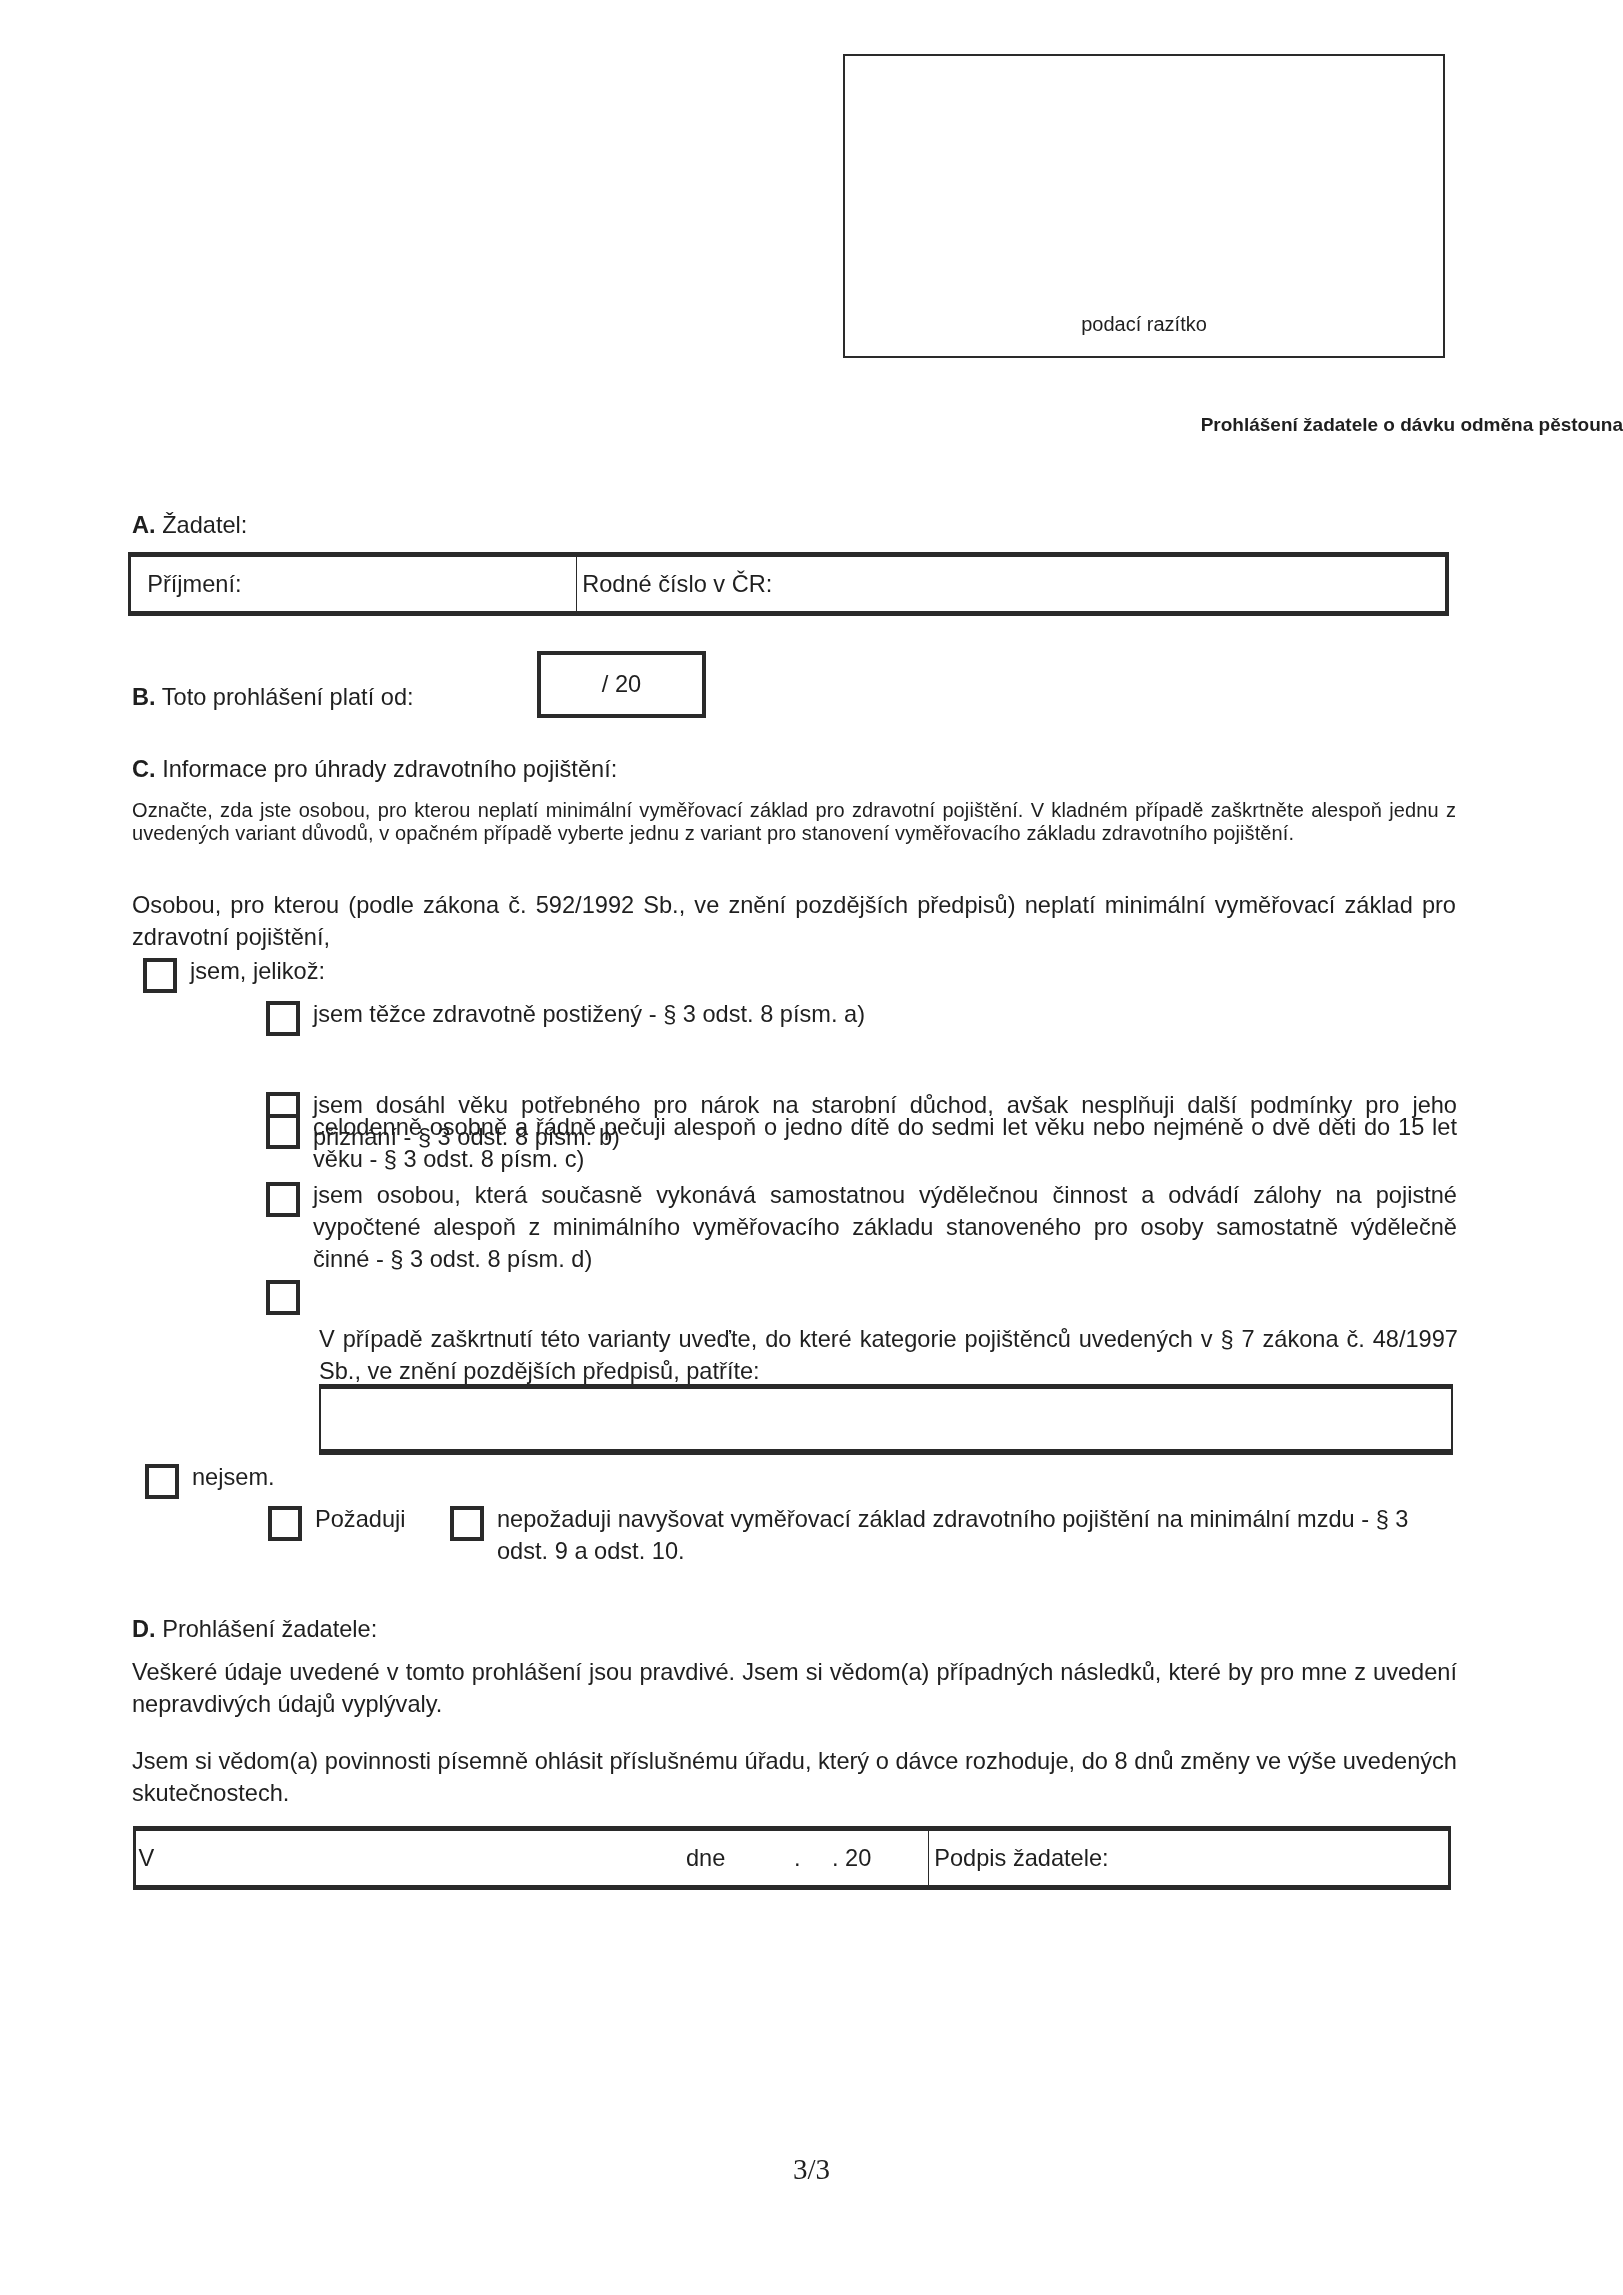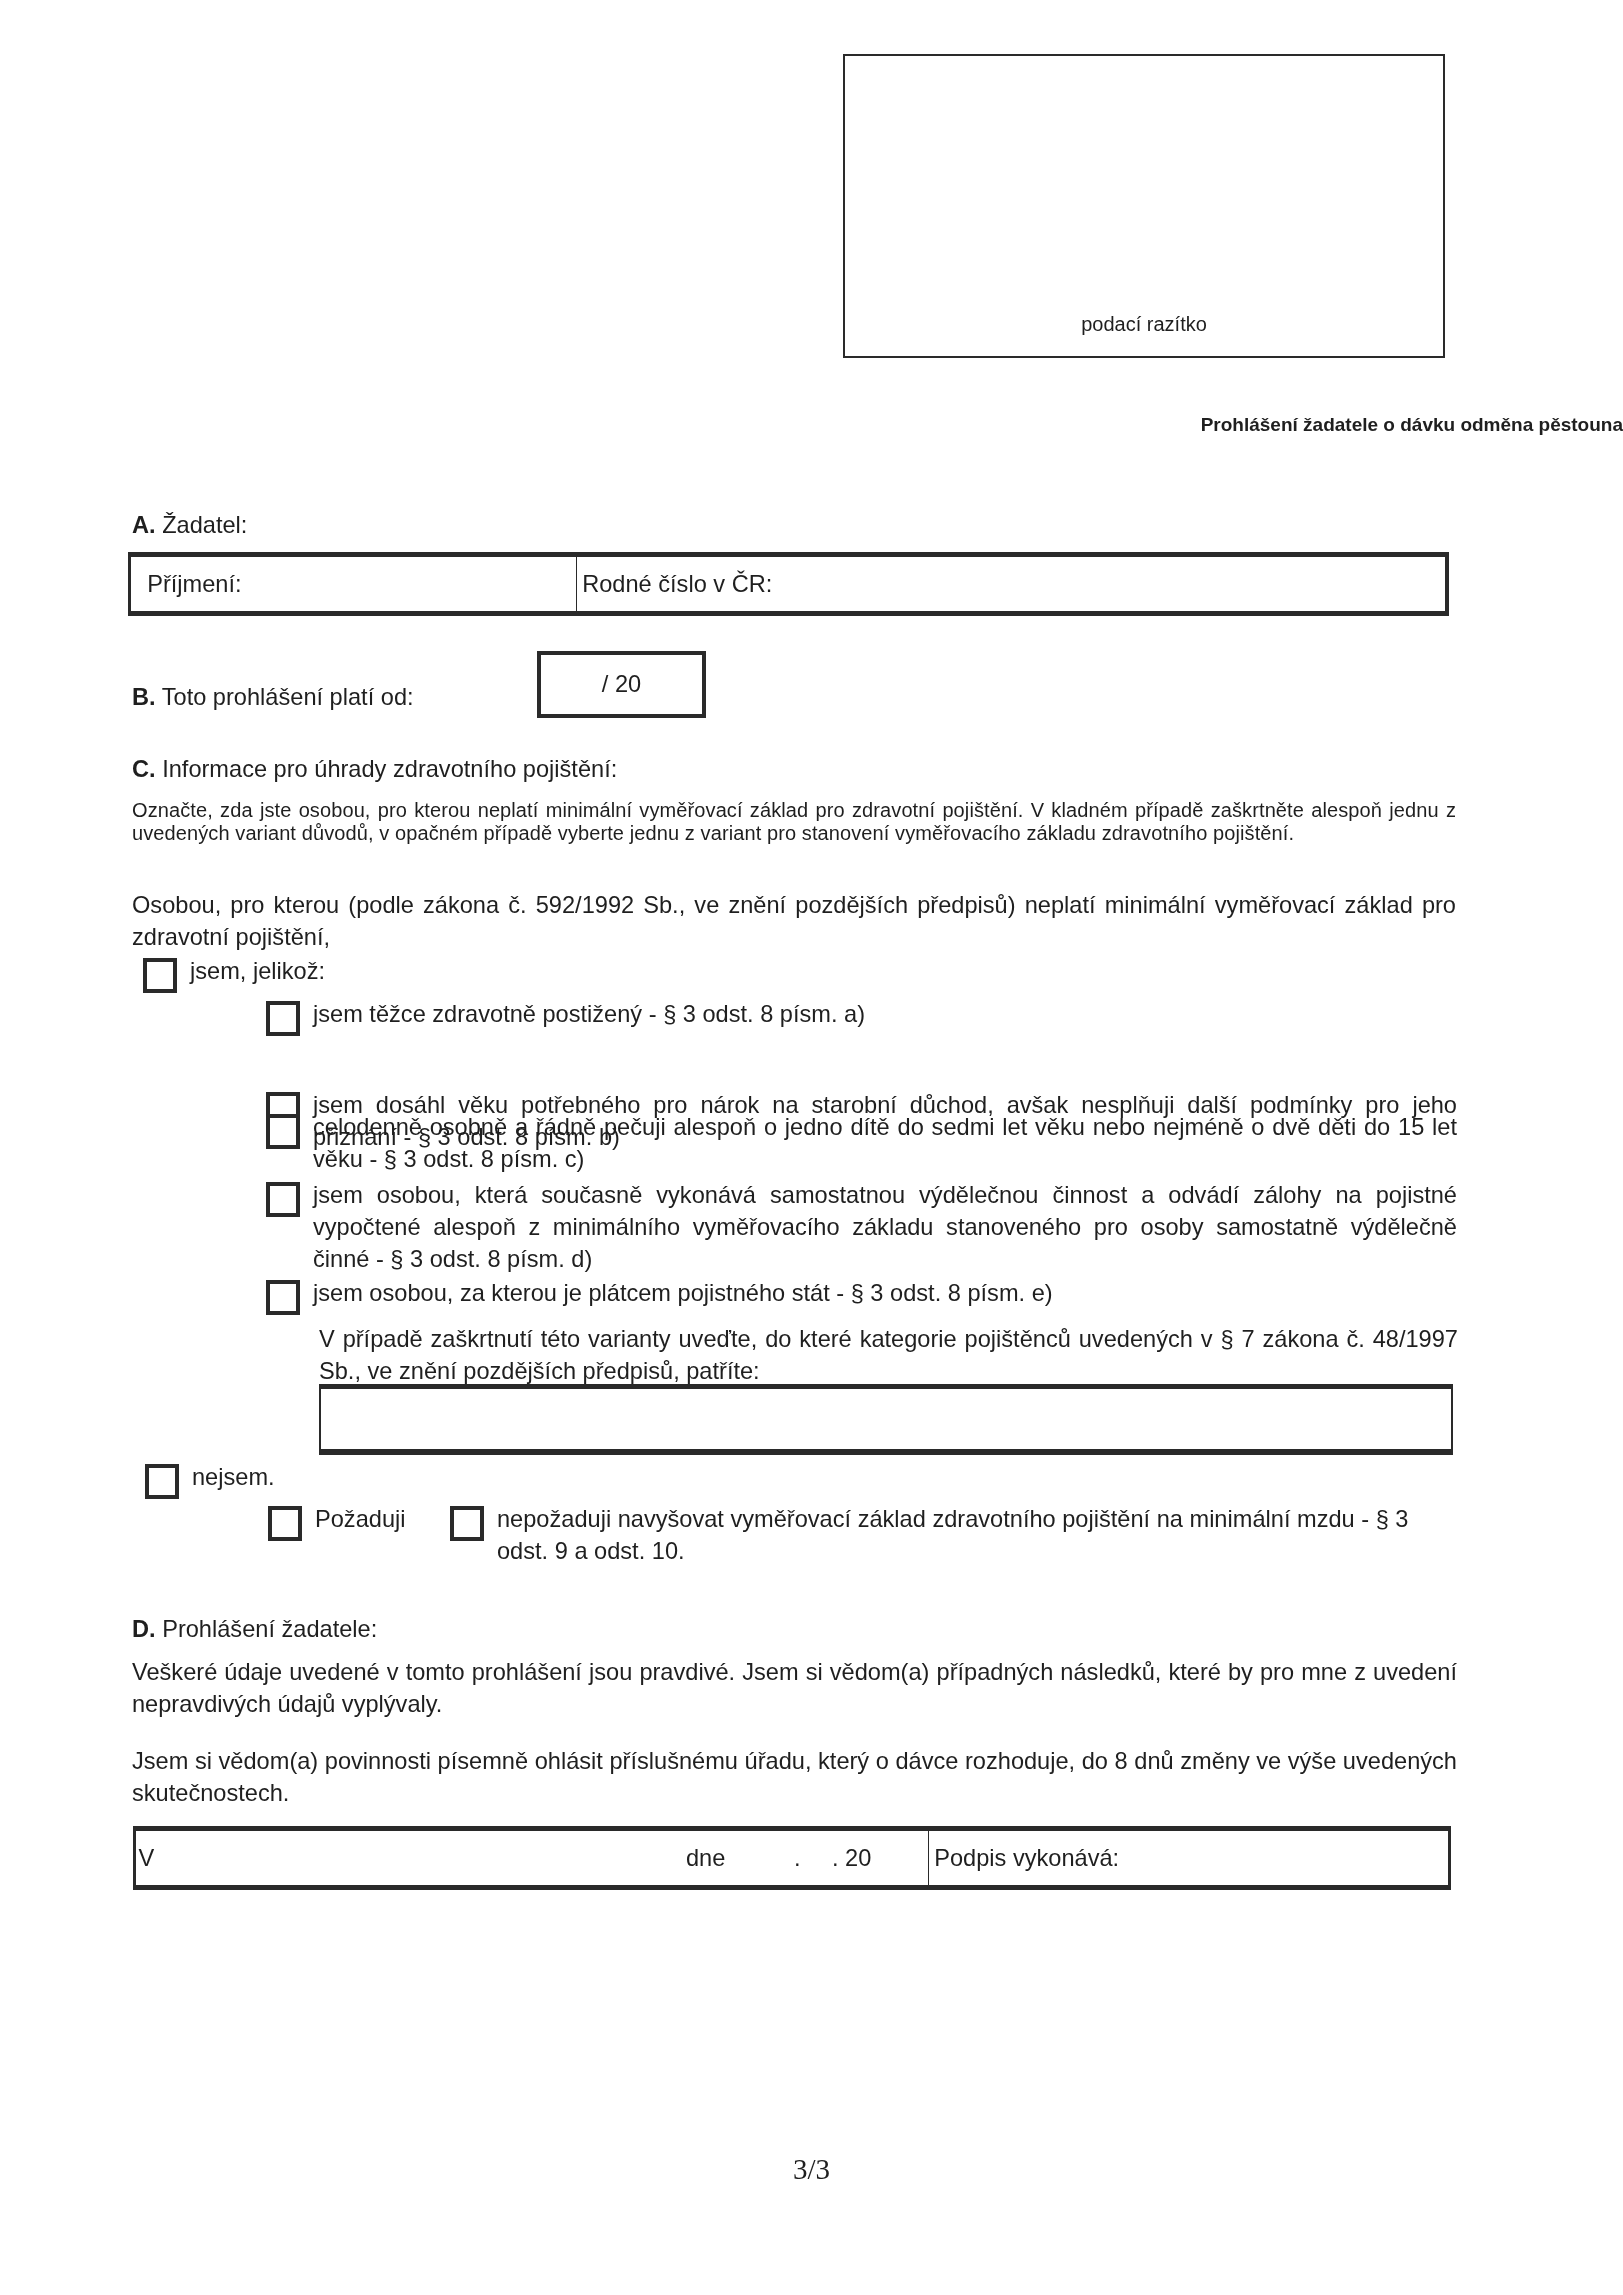--- a/index.html
+++ b/index.html
@@ -104,21 +104,20 @@
   <span class="txt" style="text-align:justify;">celodenně osobně a řádně pečuji alespoň o jedno dítě do sedmi let věku nebo nejméně o dvě děti do 15 let věku - § 3 odst. 8 písm. c)</span>
 </div>
 
 <div class="abs opt" style="left:266px; top:1182px; width:1191px;">
   <div class="cb" style="flex:0 0 34px;"></div>
   <span class="txt" style="text-align:justify;">jsem osobou, která současně vykonává samostatnou výdělečnou činnost a odvádí zálohy na pojistné vypočtené alespoň z minimálního vyměřovacího základu stanoveného pro osoby samostatně výdělečně činné - § 3 odst. 8 písm. d)</span>
 </div>
 
 <div class="abs opt" style="left:266px; top:1280px; width:1191px;">
   <div class="cb" style="flex:0 0 34px;"></div>
-  <span class="txt">jsem osobou, za kterou je plátcem pojistného stát - § 3 odst. 8 písm. e)</span>
 </div>
 
 <div class="abs para" style="left:319px; top:1323px; width:1139px; text-align:justify;">V případě zaškrtnutí této varianty uveďte, do které kategorie pojištěnců uvedených v § 7 zákona č. 48/1997 Sb., ve znění pozdějších předpisů, patříte:</div>
 
 <div id="category-box" class="abs">
   <span></span>
 </div>
 
 <div class="abs opt" style="left:145px; top:1464px;">
   <div class="cb"></div>
@@ -142,18 +141,18 @@
 <div class="abs para" style="left:132px; top:1745px; width:1325px; text-align:justify;">Jsem si vědom(a) povinnosti písemně ohlásit příslušnému úřadu, který o dávce rozhoduje, do 8 dnů změny ve výše uvedených skutečnostech.</div>
 
 <div id="sign-table" class="abs">
   <div class="cell" style="width:793px; border-right:1.3px solid #2a2a2a;">
     <span style="position:absolute; left:2.6px;">V</span>
     <span style="position:absolute; left:550px;">dne</span>
     <span style="position:absolute; left:658px;">.</span>
     <span style="position:absolute; left:696px;">. 20</span>
   </div>
   <div class="cell" style="flex:1; padding-left:5.2px;">
-    <span>Podpis vykonává:</span>
+    <span>Podpis žadatele:</span>
   </div>
 </div>
 
 <div id="page-number" class="abs">3/3</div>
 
 
 </body></html>

